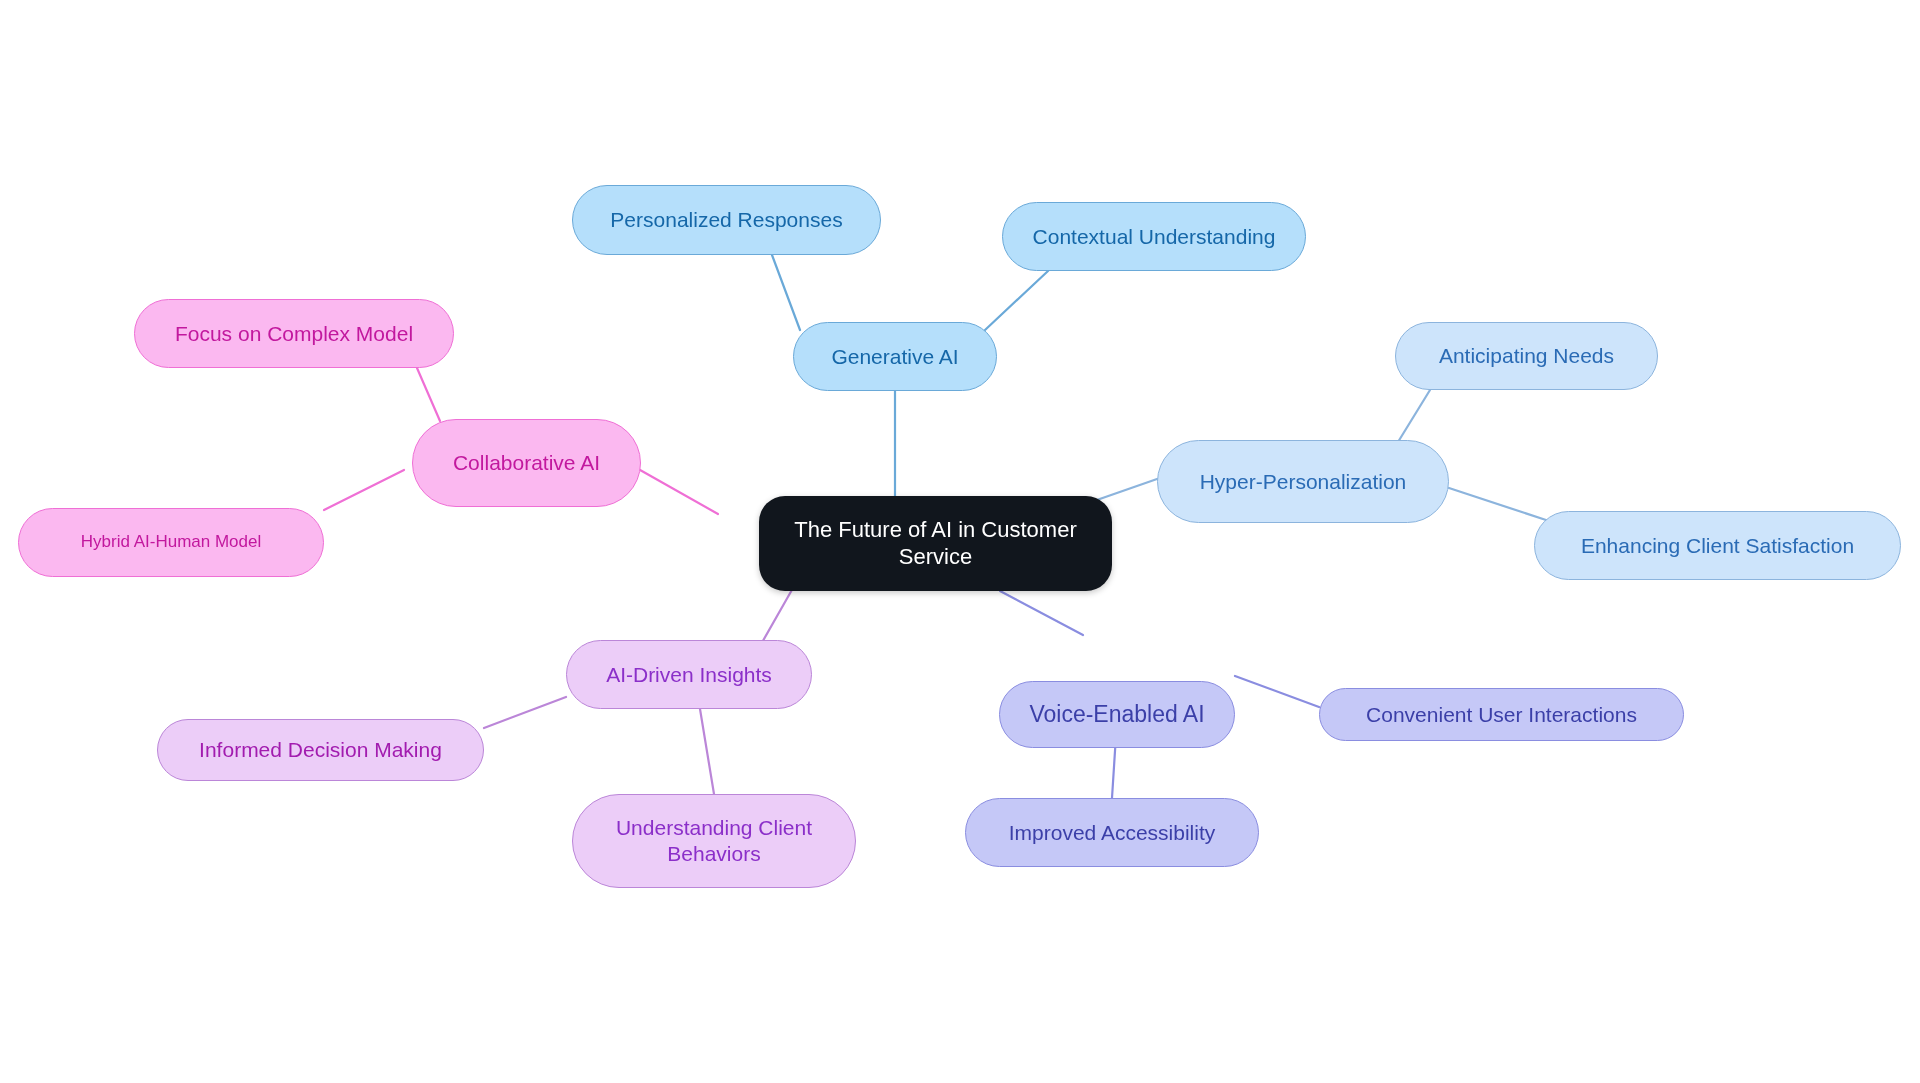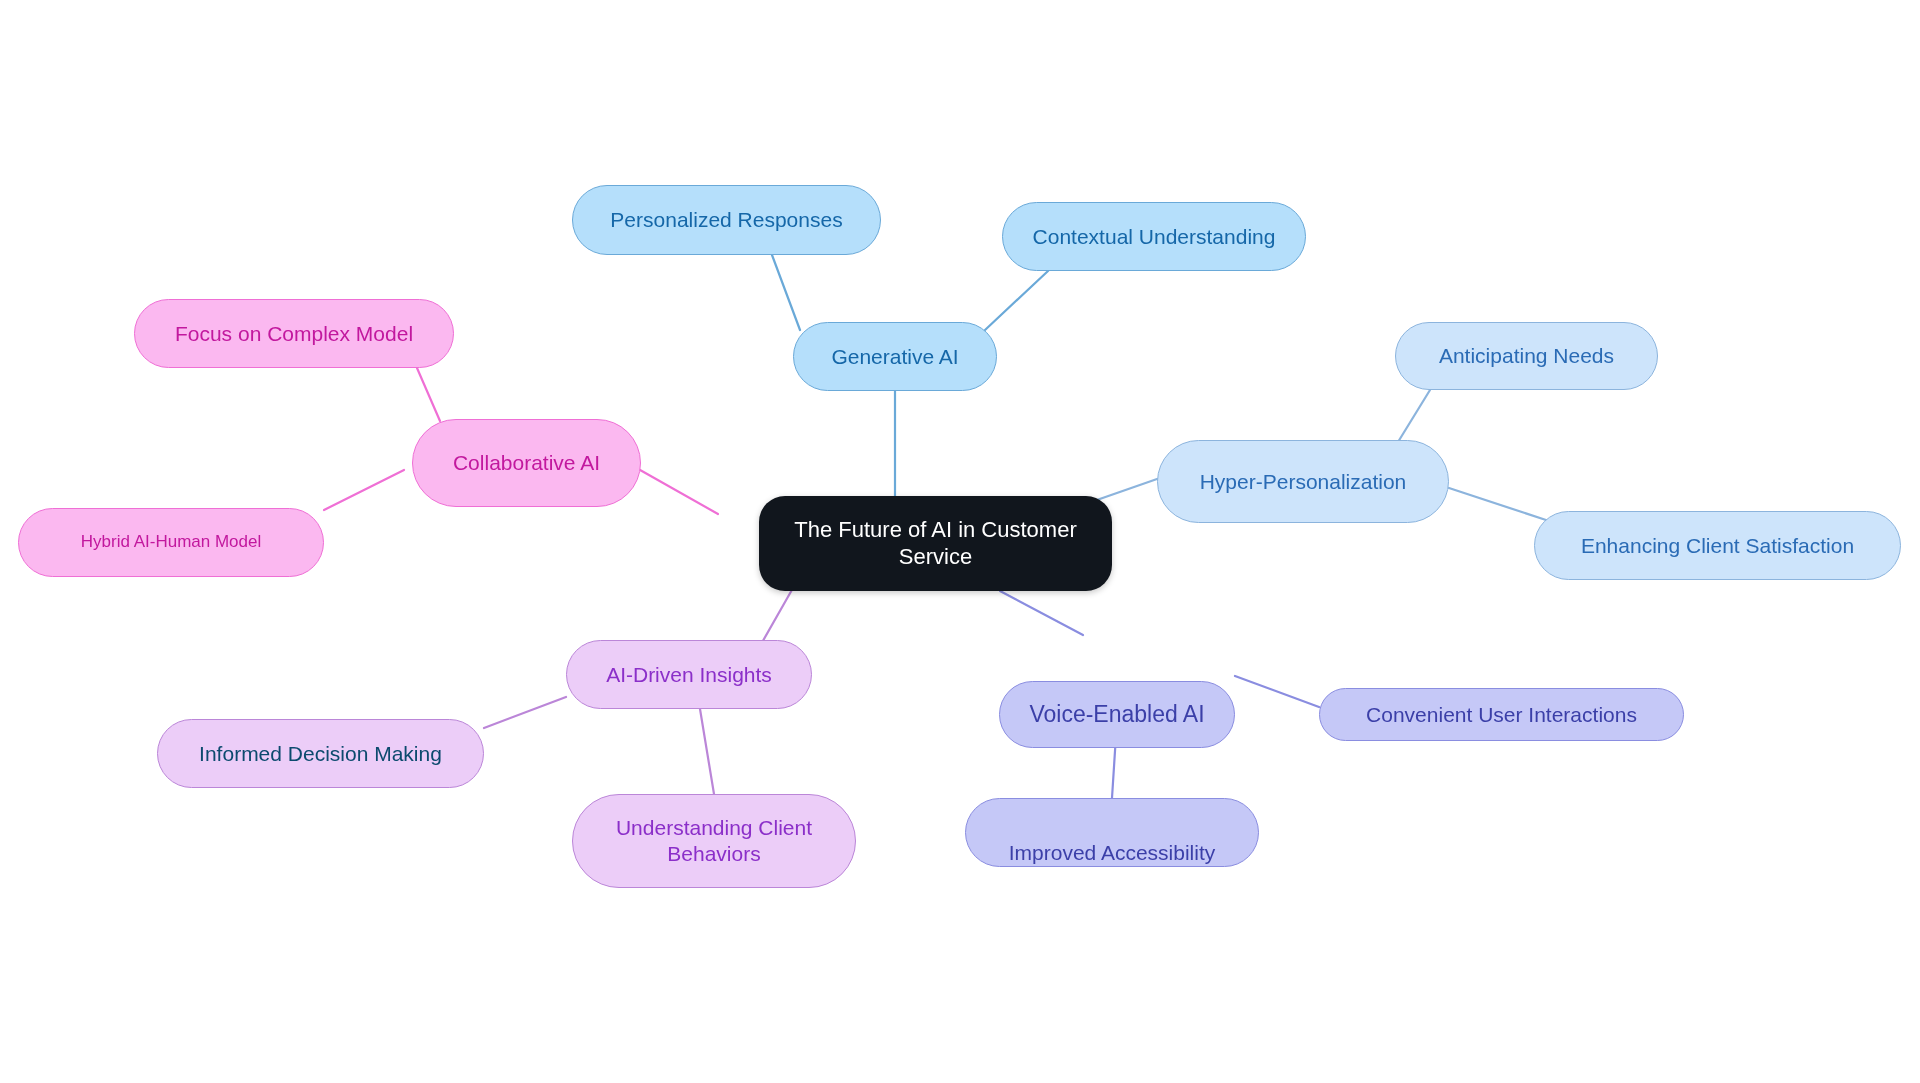--- a/index.html
+++ b/index.html
@@ -67,23 +67,23 @@
       <line x1="404" y1="470" x2="324" y2="510" stroke="#ef6fd5" stroke-width="2.2" stroke-linecap="round"></line>
     </svg>
   <div id="nodes">
       <div class="node" style="left: 572px; top: 185px; width: 309px; height: 70px; background: rgb(181, 223, 251); border-color: rgb(106, 169, 216); color: rgb(21, 103, 168); font-size: 21px;"><span>Personalized Responses</span></div>
       <div class="node" style="left: 1002px; top: 202px; width: 304px; height: 69px; background: rgb(181, 223, 251); border-color: rgb(106, 169, 216); color: rgb(21, 103, 168); font-size: 21px;"><span>Contextual Understanding</span></div>
       <div class="node" style="left: 793px; top: 322px; width: 204px; height: 69px; background: rgb(181, 223, 251); border-color: rgb(106, 169, 216); color: rgb(21, 103, 168); font-size: 21px;"><span>Generative AI</span></div>
       <div class="node" style="left: 1395px; top: 322px; width: 263px; height: 68px; background: rgb(205, 228, 251); border-color: rgb(140, 180, 221); color: rgb(42, 107, 181); font-size: 21px;"><span>Anticipating Needs</span></div>
       <div class="node" style="left: 1534px; top: 511px; width: 367px; height: 69px; background: rgb(205, 228, 251); border-color: rgb(140, 180, 221); color: rgb(42, 107, 181); font-size: 21px;"><span>Enhancing Client Satisfaction</span></div>
       <div class="node" style="left: 1157px; top: 440px; width: 292px; height: 83px; background: rgb(205, 228, 251); border-color: rgb(140, 180, 221); color: rgb(42, 107, 181); font-size: 21px;"><span>Hyper-Personalization</span></div>
       <div class="node" style="left: 1319px; top: 688px; width: 365px; height: 53px; background: rgb(197, 200, 247); border-color: rgb(138, 141, 224); color: rgb(59, 63, 168); font-size: 21px;"><span>Convenient User Interactions</span></div>
-      <div class="node" style="left: 965px; top: 798px; width: 294px; height: 69px; background: rgb(197, 200, 247); border-color: rgb(138, 141, 224); color: rgb(59, 63, 168); font-size: 21px; align-items: flex-end;"><span>Improved Accessibility</span></div>
+      <div class="node" style="left: 965px; top: 798px; width: 294px; height: 69px; background: rgb(197, 200, 247); border-color: rgb(138, 141, 224); color: rgb(59, 63, 168); font-size: 21px;"><span>Improved Accessibility</span></div>
       <div class="node" style="left: 999px; top: 635px; width: 236px; height: 67px; background: rgb(197, 200, 247); border-color: rgb(138, 141, 224); color: rgb(59, 63, 168); font-size: 23px; margin-top: 46px;"><span>Voice-Enabled AI</span></div>
-      <div class="node" style="left: 157px; top: 719px; width: 327px; height: 69px; background: rgb(236, 205, 248); border-color: rgb(187, 134, 216); color: #0c4a6e; font-size: 21px;"><span>Informed Decision Making</span></div>
+      <div class="node" style="left: 157px; top: 719px; width: 327px; height: 62px; background: rgb(236, 205, 248); border-color: rgb(187, 134, 216); color: #a21caf; font-size: 21px;"><span>Informed Decision Making</span></div>
       <div class="node" style="left: 572px; top: 794px; width: 284px; height: 94px; background: rgb(236, 205, 248); border-color: rgb(187, 134, 216); color: rgb(139, 47, 201); font-size: 21px;"><span>Understanding Client
 Behaviors</span></div>
       <div class="node" style="left: 566px; top: 640px; width: 246px; height: 69px; background: rgb(236, 205, 248); border-color: rgb(187, 134, 216); color: rgb(139, 47, 201); font-size: 21px; text-align: right;"><span>AI-Driven Insights</span></div>
       <div class="node" style="left: 134px; top: 299px; width: 320px; height: 69px; background: rgb(251, 184, 240); border-color: rgb(239, 111, 213); color: rgb(194, 24, 158); font-size: 21px;"><span>Focus on Complex Model</span></div>
       <div class="node" style="left: 18px; top: 508px; width: 306px; height: 69px; background: rgb(251, 184, 240); border-color: rgb(239, 111, 213); color: rgb(194, 24, 158); font-size: 17px;"><span>Hybrid AI-Human Model</span></div>
       <div class="node" style="left: 412px; top: 419px; width: 229px; height: 88px; background: rgb(251, 184, 240); border-color: rgb(239, 111, 213); color: rgb(194, 24, 158); font-size: 21px;"><span>Collaborative AI</span></div>
       <div class="node root" style="left: 718px; top: 496px; width: 353px; height: 95px; background: rgb(17, 22, 29); border-color: rgb(17, 22, 29); color: rgb(255, 255, 255); font-size: 22px; margin-left: 41px;"><span>The Future of AI in Customer
 Service</span></div>
     </div>
 </div>

